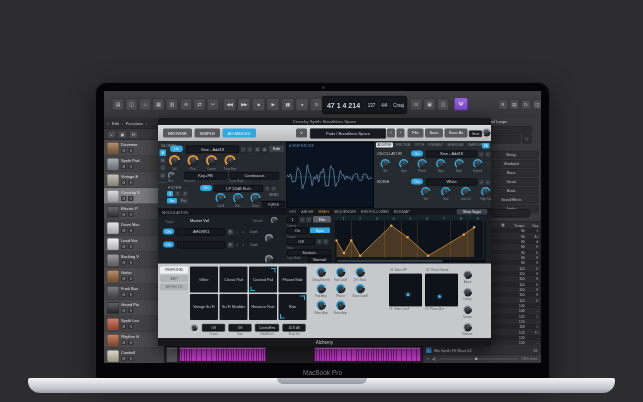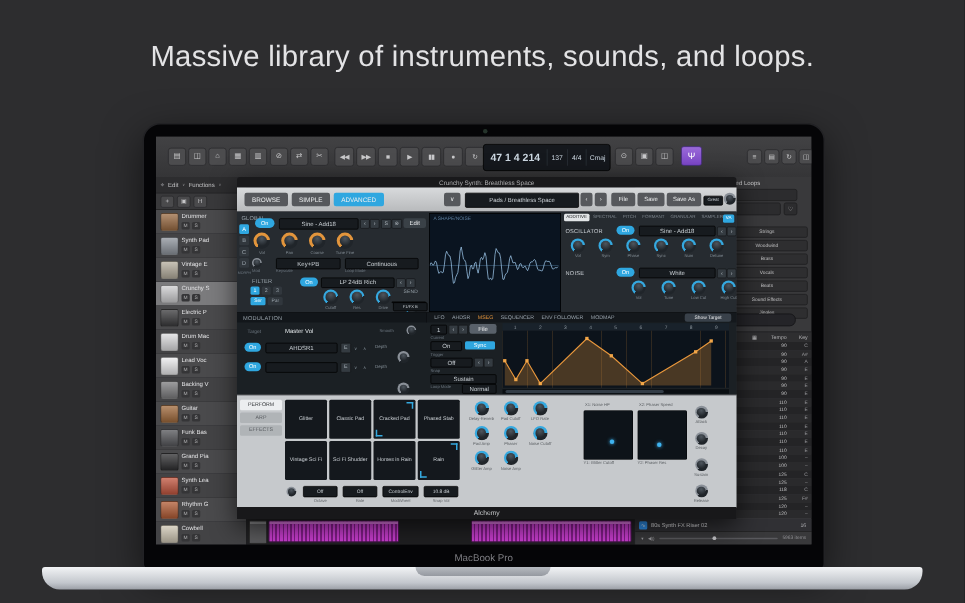--- a/index.html
+++ b/index.html
@@ -126,21 +126,20 @@
          align-items:center;font-size:6.5px;color:#8b959d;}
   .envc{position:absolute;left:354px;top:24px;width:302px;height:76px;background:#0c131b;
         background-image:repeating-linear-gradient(90deg,rgba(232,151,60,.16) 0 1px,rgba(0,0,0,0) 1px 33px);}
   .envsb{position:absolute;left:354px;top:102px;width:302px;height:6px;background:#0a0e12;}
   .envsb::after{content:"";position:absolute;left:4px;top:1px;width:70%;height:4px;background:#333d47;border-radius:2px;}
 </style>
 </head>
 <body>
 
 <div class="stage">
-  <div class="headline">Massive library of instruments, sounds, and loops.</div>
 
   <div class="bezel">
     <div class="camera"></div>
 
     <div class="screen">
       <div class="s2">
 
         <div class="tbar">
           <div class="grp" style="left:16px;top:15px;">
 

